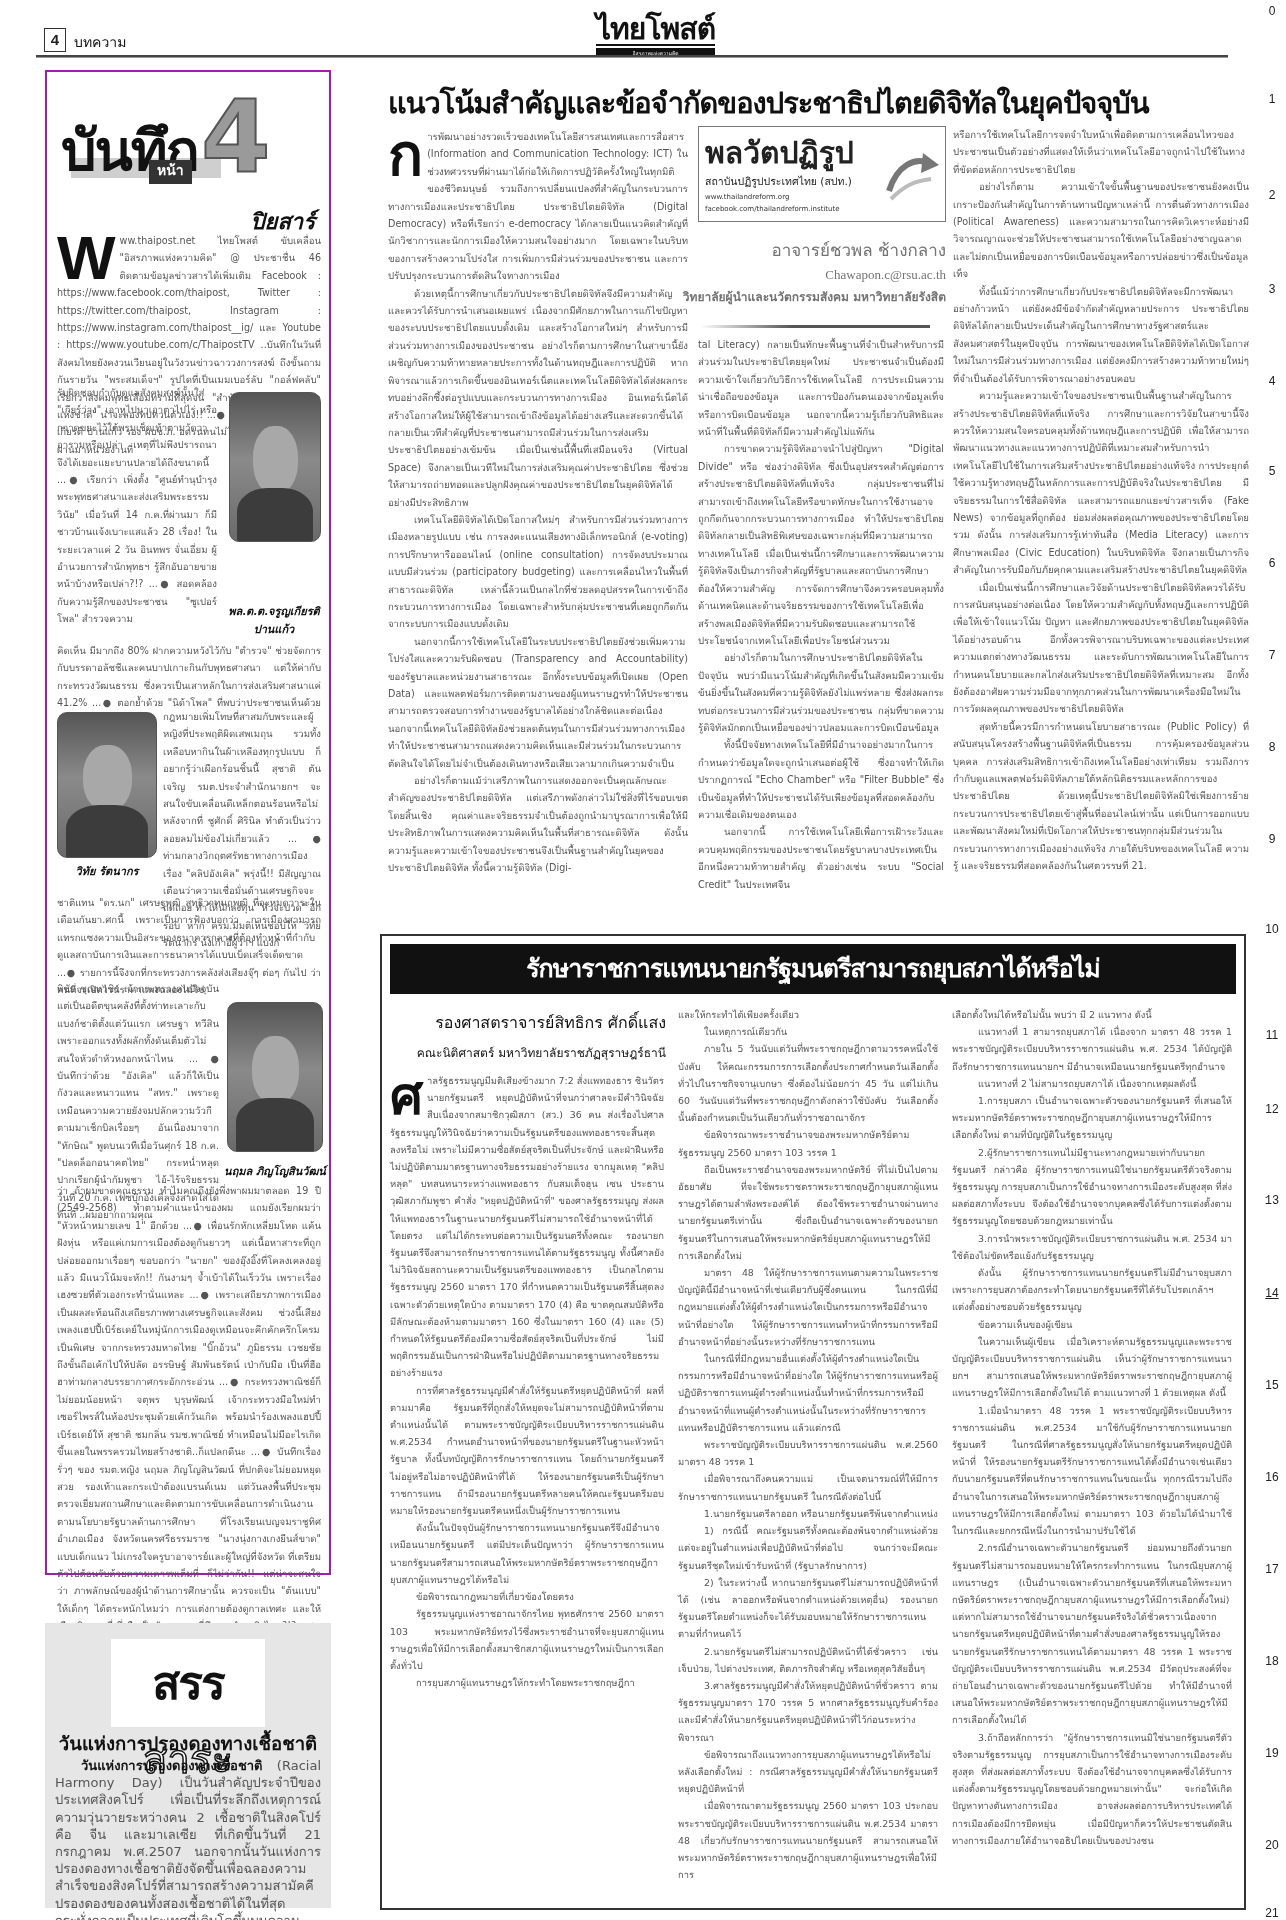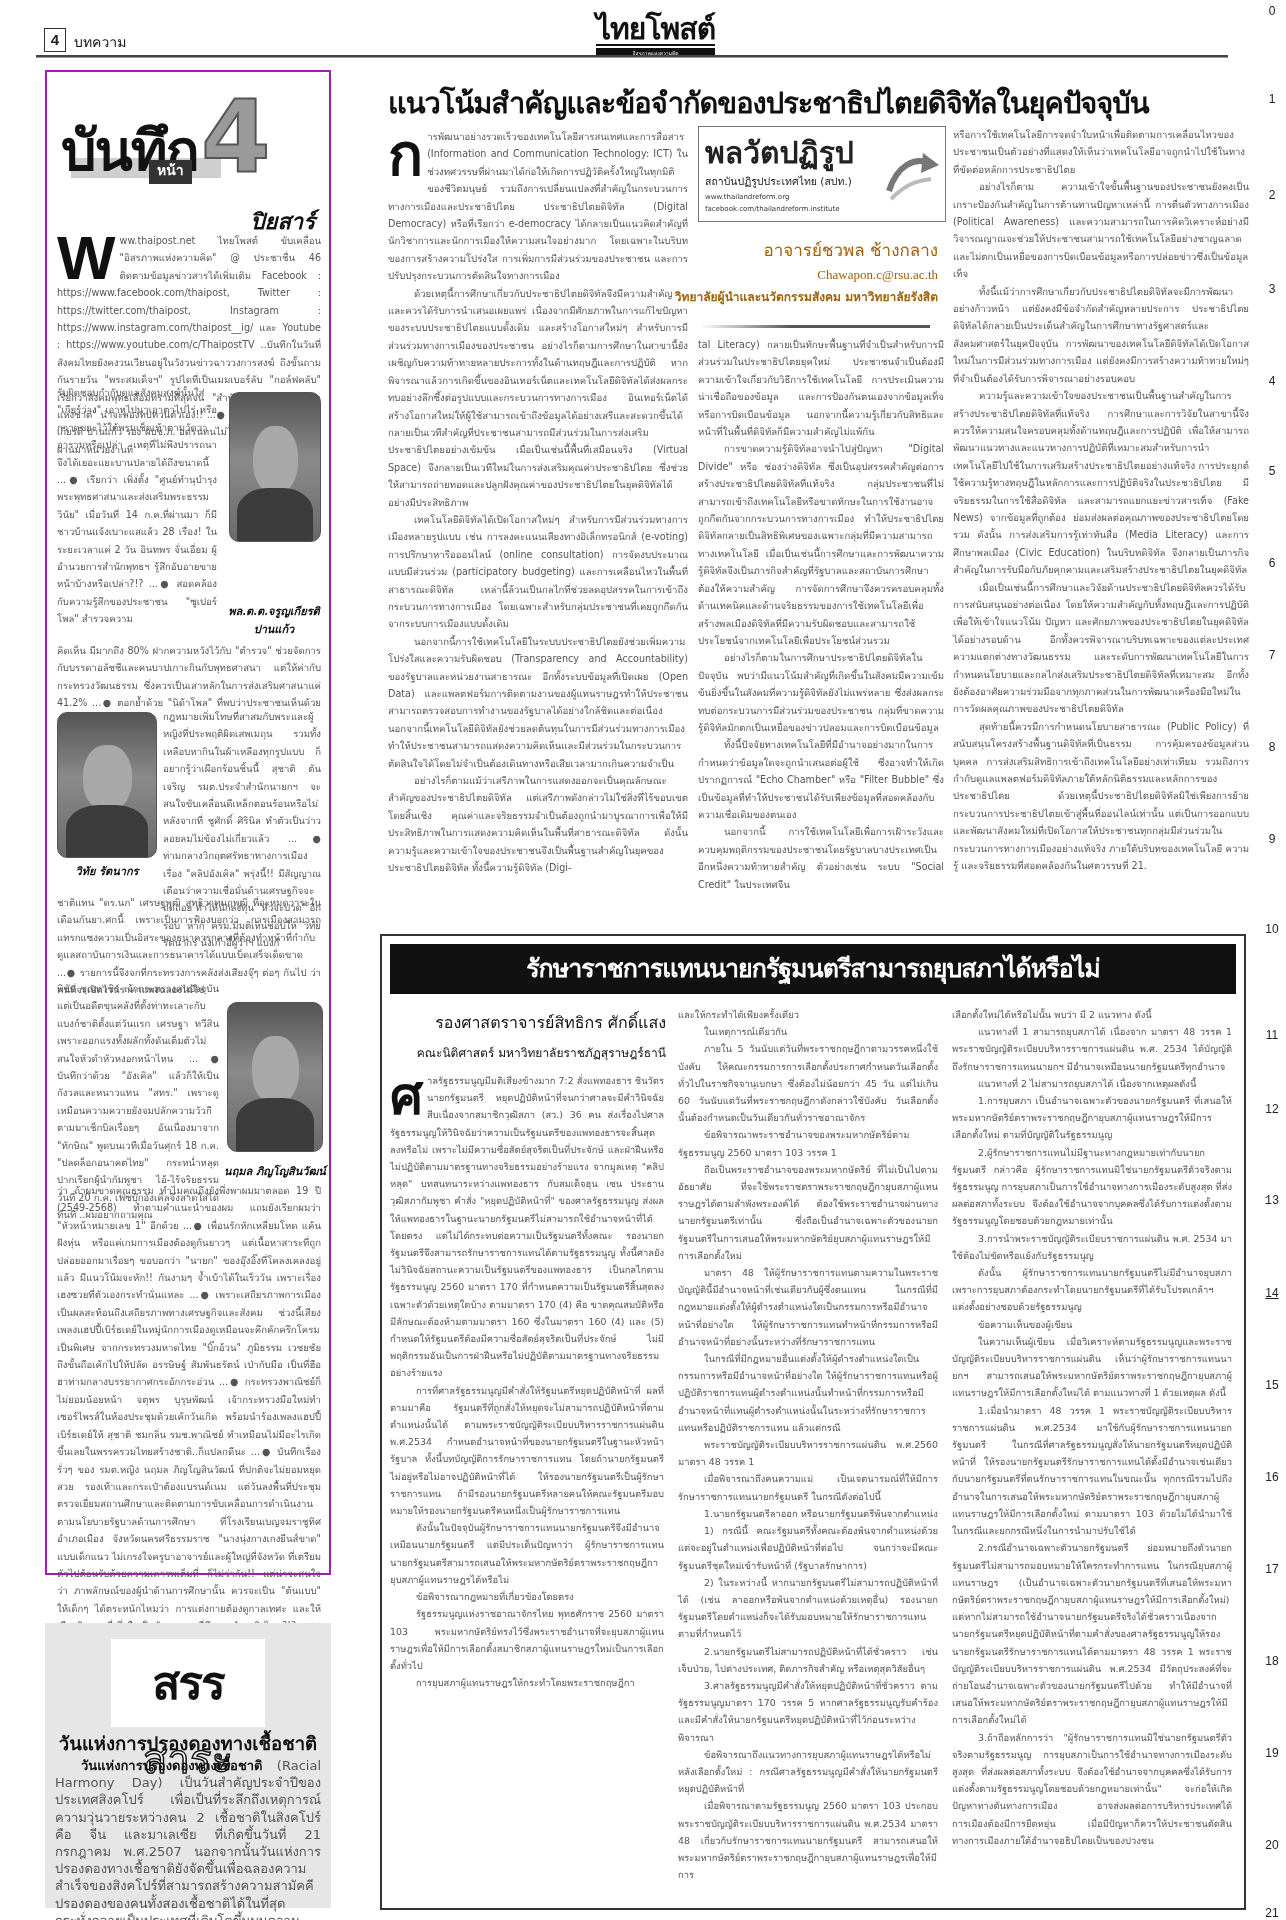--- a/index.html
+++ b/index.html
@@ -45,21 +45,21 @@
   
   .a1-title { position: absolute; left: 388px; top: 80px; width: 868px; font: bold 29px "DejaVu Sans", sans-serif; color: #111; letter-spacing: -1px; white-space: nowrap; }
   .a1-col { position: absolute; font-size: 9.6px; line-height: 17.4px; color: #555; text-align: justify; }
   .dropcap-k { float: left; font: bold 58px "DejaVu Sans", sans-serif; line-height: 54px; color: #111; margin-right: 4px; }
   .reform-box { position: absolute; left: 698px; top: 126px; width: 248px; height: 96px; border: 1px solid #777; }
   .reform-title { position: absolute; left: 6px; top: 2px; font: bold 30px "DejaVu Sans", sans-serif; color: #222; }
   .reform-sub { position: absolute; left: 6px; top: 46px; font: 10.5px "DejaVu Sans", sans-serif; color: #222; }
   .reform-link1 { position: absolute; left: 6px; top: 66px; font: 7px "DejaVu Sans", sans-serif; color: #333; }
   .reform-link2 { position: absolute; left: 6px; top: 78px; font: 7px "DejaVu Sans", sans-serif; color: #333; }
   .reform-arrow { position: absolute; left: 186px; top: 18px; width: 56px; height: 60px; }
-  .byline1 { position: absolute; right: 348px; top: 236px; text-align: right; color: #a16207; }
+  .byline1 { position: absolute; right: 340px; top: 236px; text-align: right; color: #737373; }
   .byline1 .nm { font: 17px "DejaVu Sans", sans-serif; }
   .byline1 .em { font: 13px "Liberation Serif", serif; margin-top: 4px; }
   .byline1 .af { font: bold 12px "DejaVu Sans", sans-serif; margin-top: 4px; text-align: center; }
   .byline-rule { position: absolute; left: 700px; top: 325px; width: 230px; height: 3px; background: linear-gradient(90deg,#fff,#555 40%,#555); }
 
   
   .a2-box { position: absolute; left: 380px; top: 934px; width: 866px; height: 976px; border: 2px solid #333; }
   .a2-banner { position: absolute; left: 8px; top: 8px; width: 846px; height: 50px; background: #111; color: #fff; font: bold 25px "DejaVu Sans", sans-serif; line-height: 50px; text-align: center; letter-spacing: -1px; white-space: nowrap; overflow: hidden; }
   .a2-byline { position: absolute; right: 578px; top: 74px; text-align: right; color: #111; }
   .a2-byline .nm { font: 16px "DejaVu Sans", sans-serif; }

